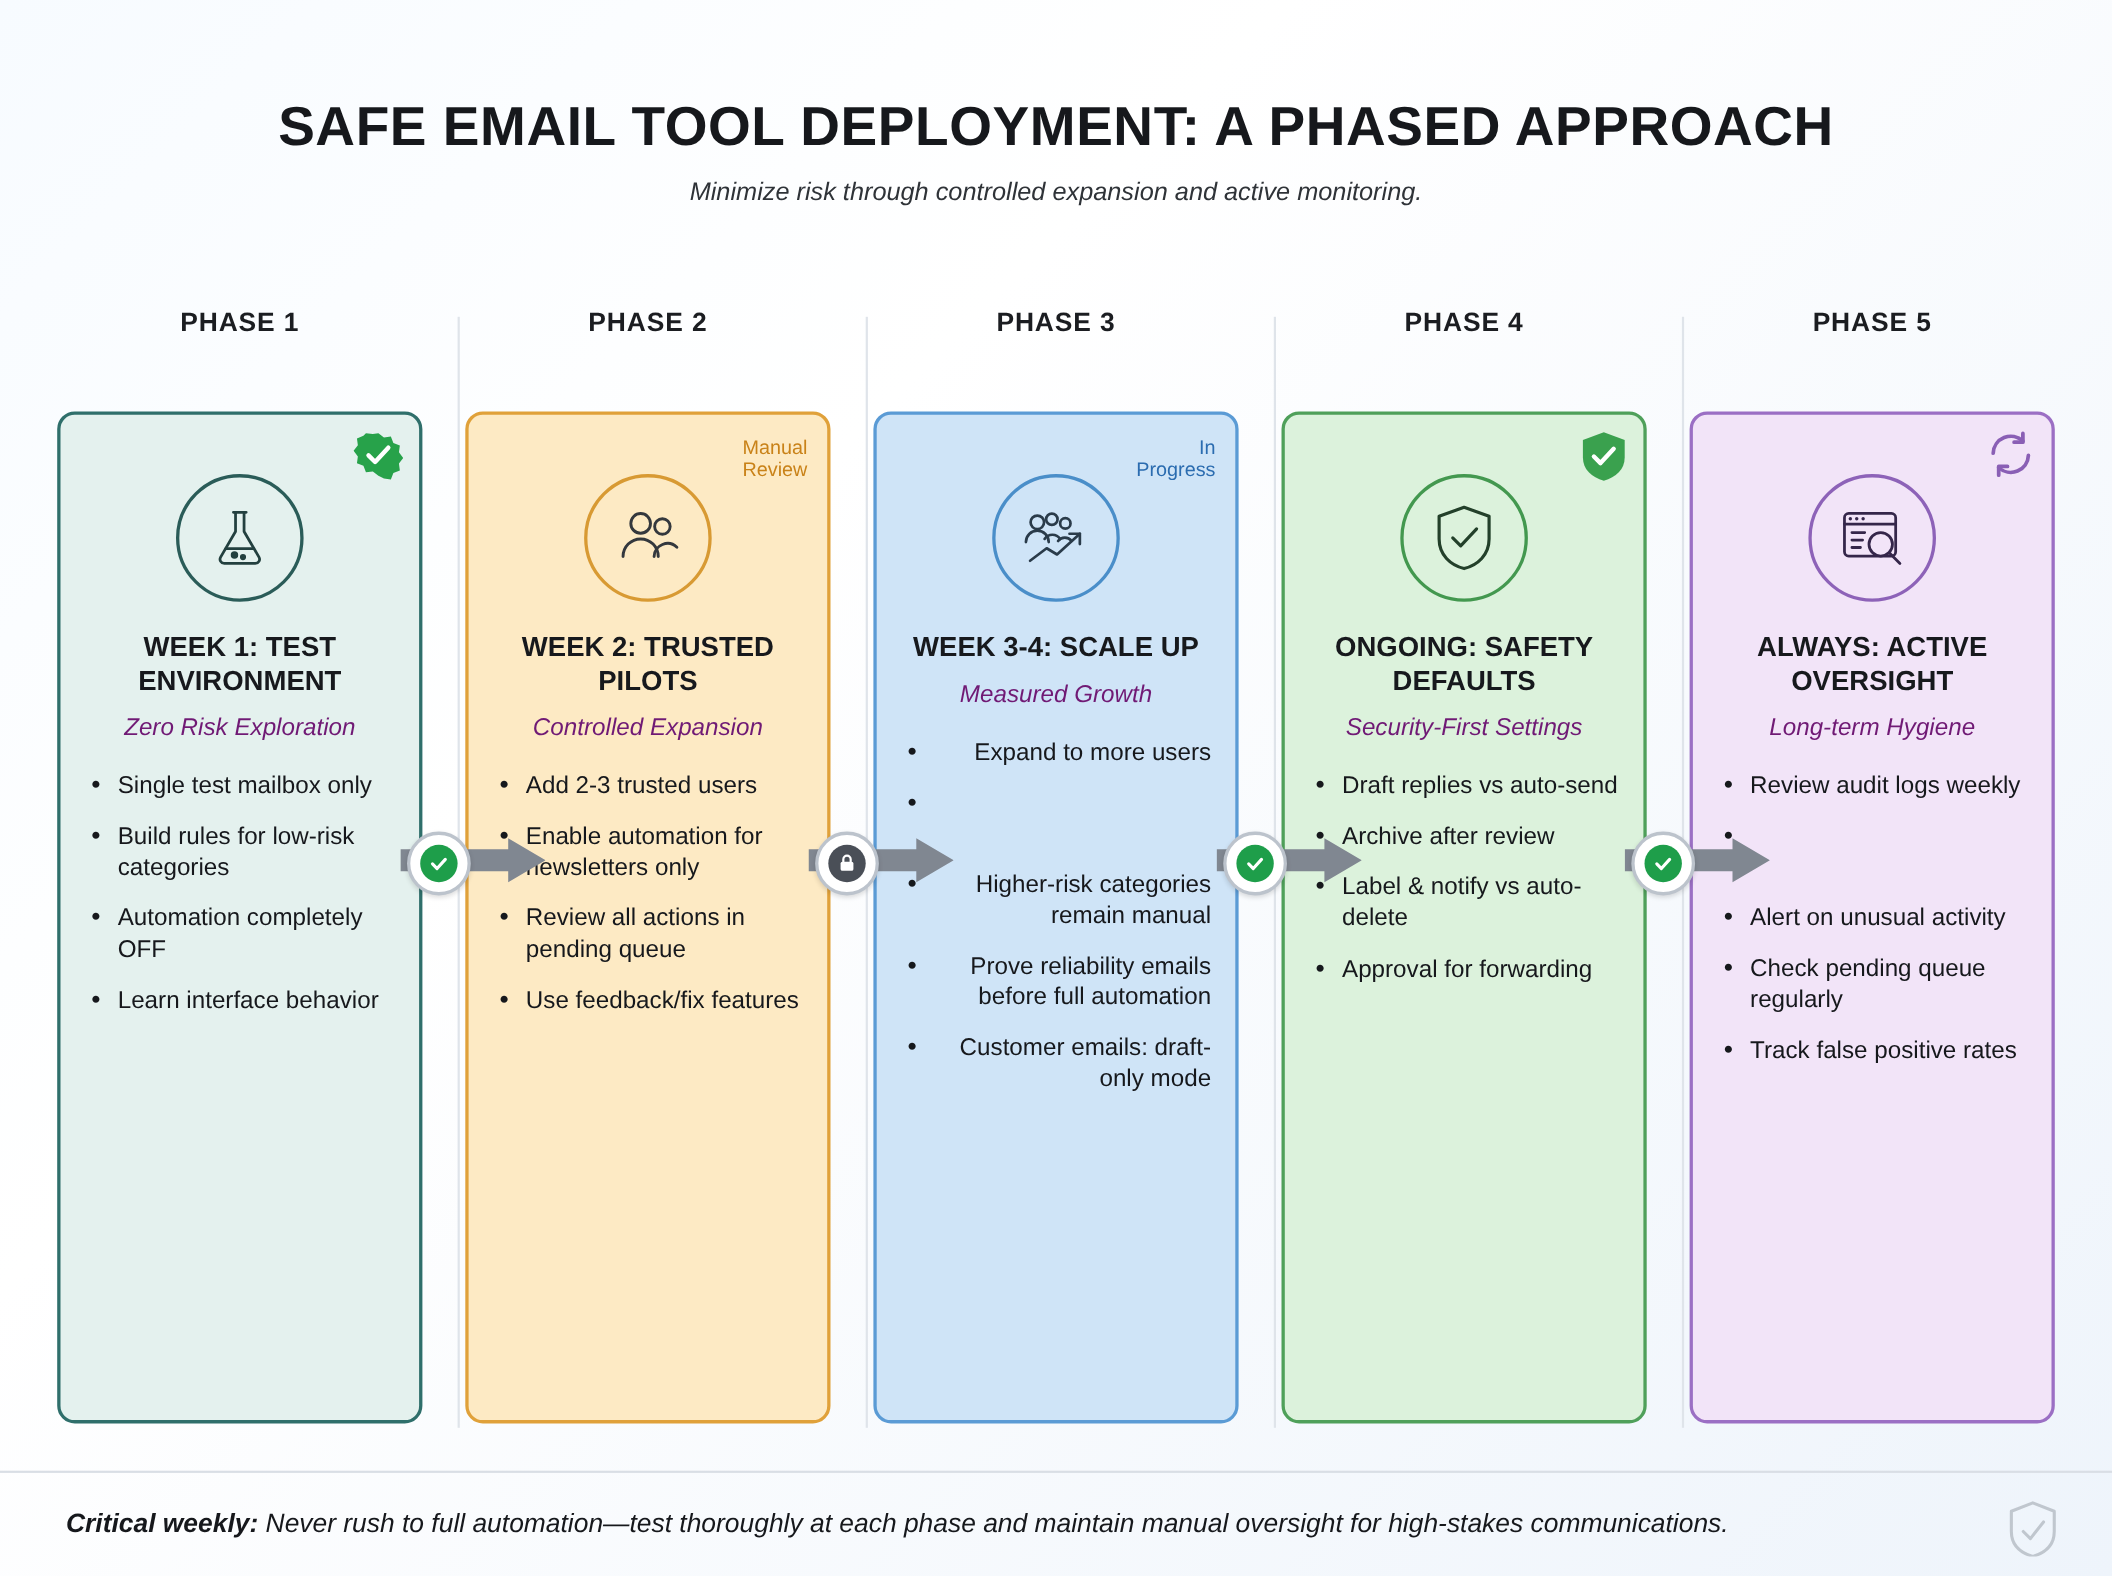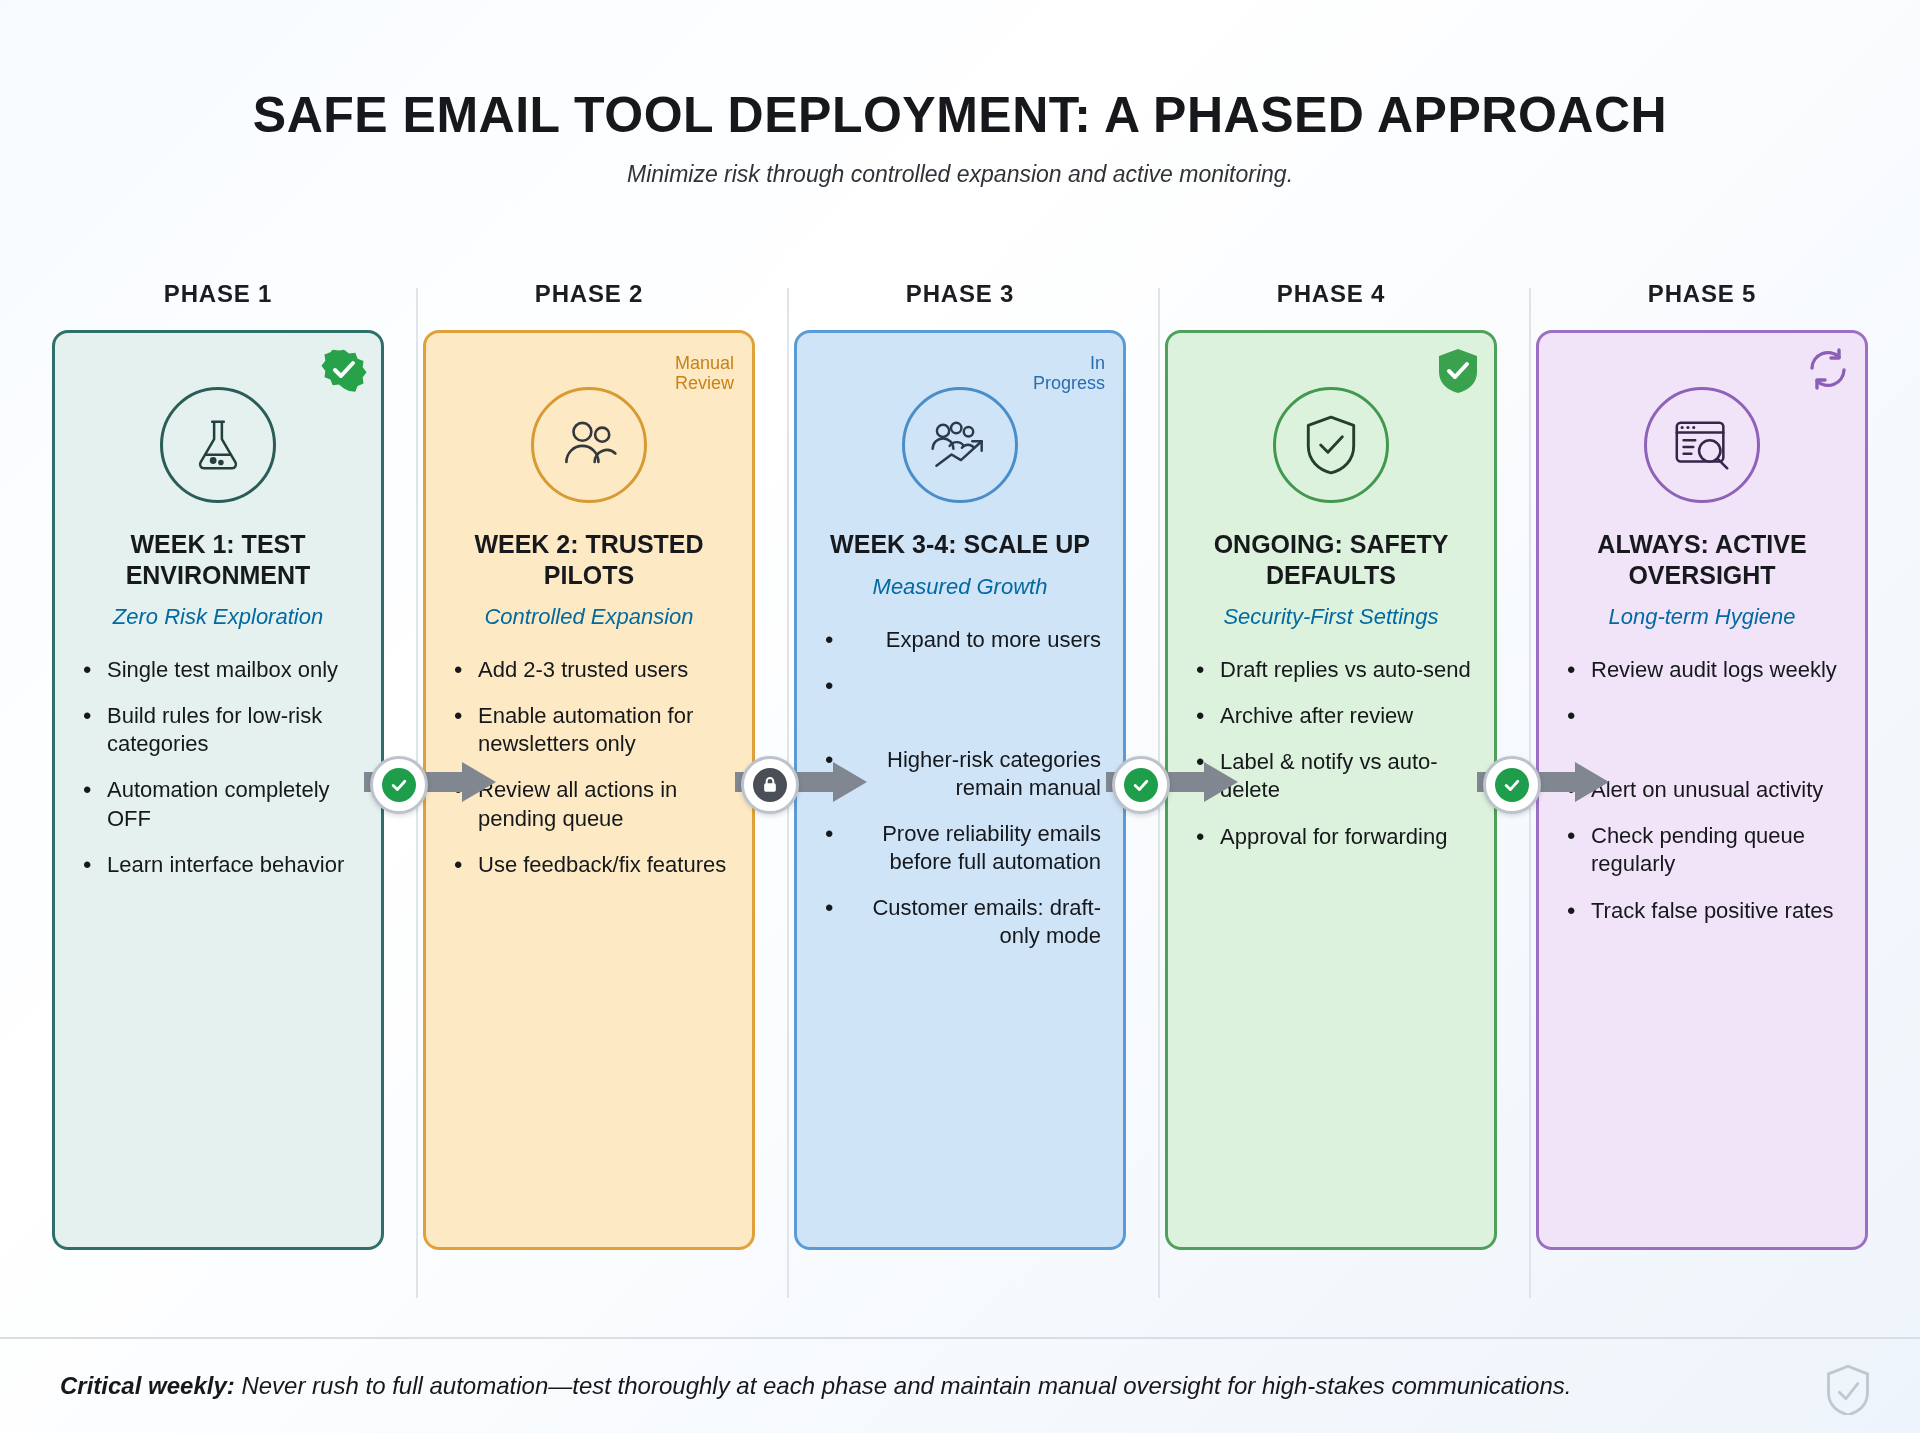--- a/index.html
+++ b/index.html
@@ -52,20 +52,21 @@
     display: flex;
     gap: 0;
   }
   .phase-col {
     width: 359px;
     margin-right: 39px;
     display: flex;
     flex-direction: column;
     align-items: center;
     position: relative;
+    gap: 44px;
   }
   .phase-col:last-child { margin-right: 0; }
 
   .phase-label {
     font-size: 24px;
     font-weight: bold;
     letter-spacing: 0.8px;
     color: #1b1d21;
     margin-bottom: 22px;
   }
@@ -116,21 +117,21 @@
     font-weight: bold;
     text-align: center;
     line-height: 1.22;
     color: #17191d;
   }
   .card-sub {
     margin-top: 14px;
     font-size: 22px;
     font-style: italic;
     text-align: center;
-    color: #0369a1;
+    color: #701a75;
   }
 
   ul.bullets {
     margin: 26px 0 0 0;
     padding: 0 0 0 26px;
     align-self: stretch;
     list-style: none;
   }
   ul.bullets li {
     position: relative;

